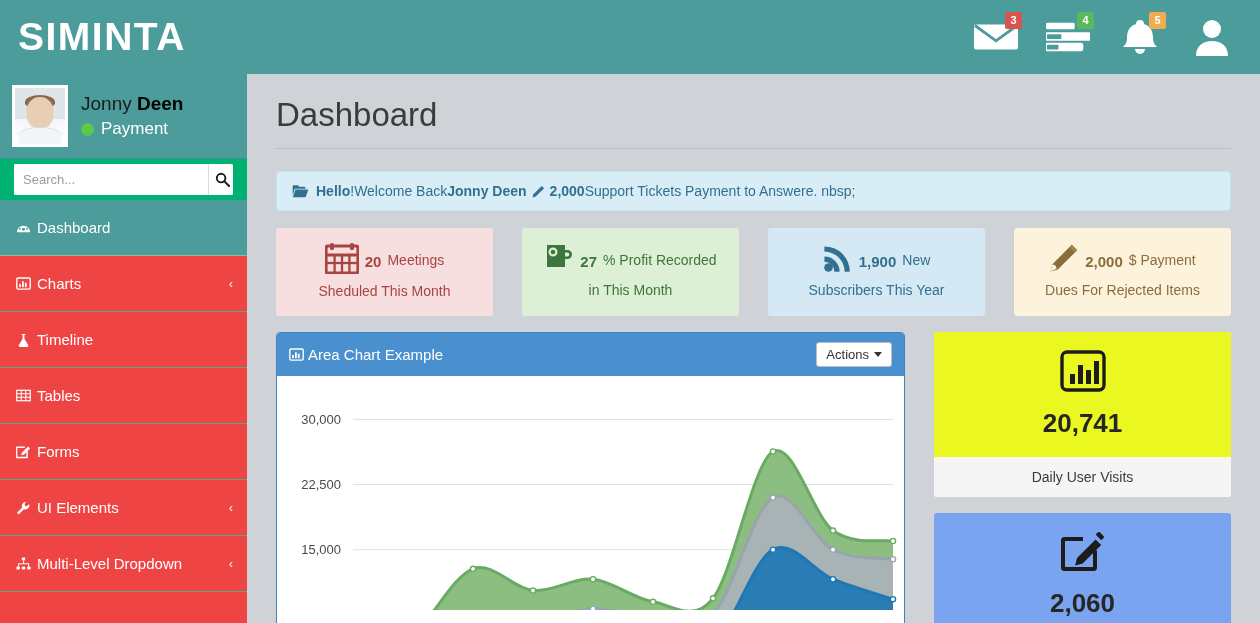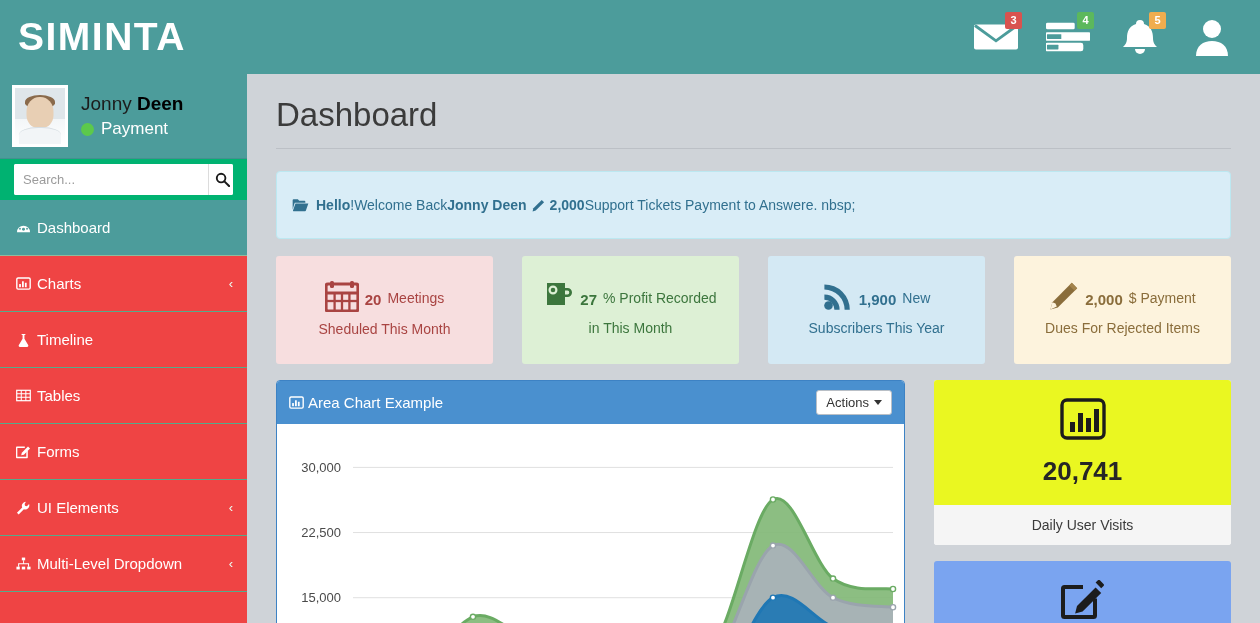--- a/index.html
+++ b/index.html
@@ -205,37 +205,37 @@
   .title-rule {
     margin: 14px 29px 0 29px;
     border-bottom: 1px solid #bcc0c6;
   }
 
   .alert {
     margin: 22px 29px 4px 29px;
     background: #d9edf7;
     border: 1px solid #bce8f1;
     border-radius: 4px;
-    height: 68px;
+    height: 40px;
     display: flex; align-items: center;
     padding: 0 15px;
     color: #31708f;
     font-size: 14px;
   }
   .alert b { font-weight: bold; }
   .alert .ic { margin-right: 7px; display: inline-flex; }
 
   .stats {
     display: flex;
     gap: 29px;
     margin: 17px 29px 0 29px;
   }
   .stat {
     flex: 1;
-    height: 108px;
+    height: 88px;
     border-radius: 3px;
     display: flex;
     flex-direction: column;
     align-items: center;
     justify-content: center;
     text-align: left;
     font-size: 14px;
     line-height: 1.55;
     padding: 0 8px;
   }

